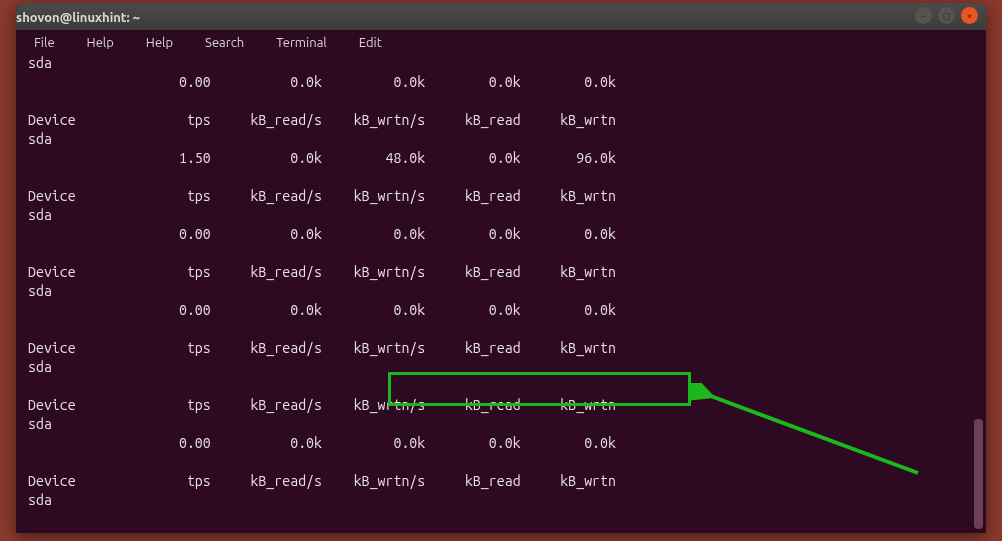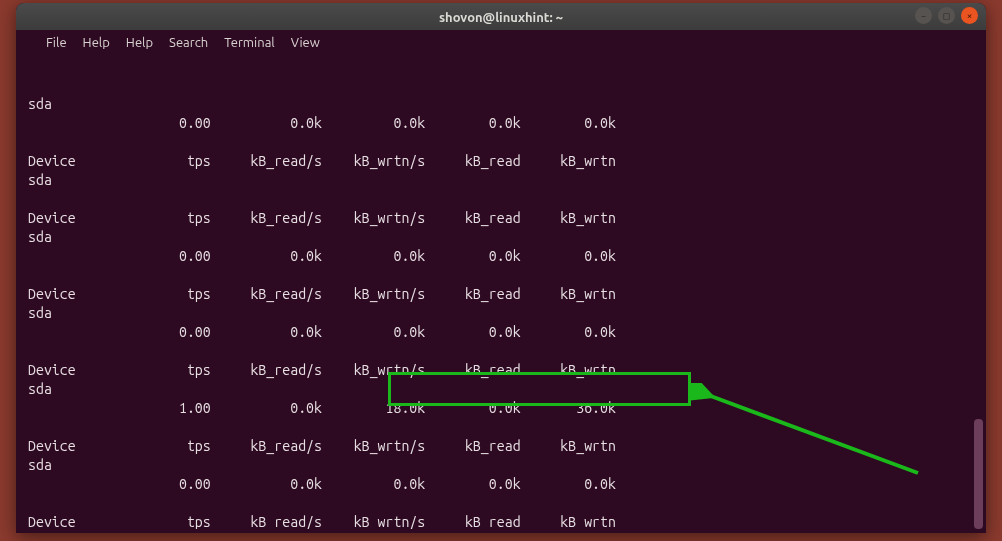--- a/index.html
+++ b/index.html
@@ -1,25 +1,25 @@
 <!DOCTYPE html>
 <html><head>
 <meta charset="utf-8">
 <style>
   html,body{margin:0;padding:0;background:#8b3a2e;}
   body{width:1002px;height:541px;font-family:"Ubuntu Mono","DejaVu Sans Mono",monospace;font-size:14px;position:relative;}
   .window{position:absolute;left:16px;top:3px;width:970px;height:530px;background:#2d0922;border-radius:8px 8px 0 0;box-shadow:0 4px 18px rgba(0,0,0,.5);}
   .titlebar{height:27px;background:linear-gradient(#4a4a4a,#3c3c3c);border-radius:8px 8px 0 0;display:flex;align-items:center;position:relative;}
-  .titlebar .title{color:#dcdad5;font-family:Ubuntu,sans-serif;font-size:13px;font-weight:600;width:100%;text-align:center;}
+  .titlebar .title{color:#dcdad5;font-family:Ubuntu,sans-serif;font-size:13px;font-weight:600;width:100%;text-align:left;}
   .win-buttons{position:absolute;right:8px;top:4px;display:flex;gap:6px;}
   .win-btn{width:17px;height:17px;border-radius:50%;background:#575350;color:#2a2a2a;display:flex;align-items:center;justify-content:center;font-size:10px;line-height:1;}
   .win-btn.close{background:#e95420;color:#3a1306;}
-  .menubar{height:24px;background:#2d0922;display:flex;align-items:center;padding-left:22px;gap:0;font-family:Ubuntu,sans-serif;}
+  .menubar{height:24px;background:#2d0922;display:flex;align-items:center;padding-left:10px;gap:16px;font-family:Ubuntu,sans-serif;}
   .menubar span{color:#d9d3d0;font-size:13px;padding:2px 8px;}
-  .term{position:absolute;left:0;right:0;top:51px;bottom:4px;overflow:hidden;padding-left:12px;margin-top:41px;}
+  .term{position:absolute;left:0;right:0;top:51px;bottom:4px;overflow:hidden;padding-left:12px;}
   .line{white-space:pre;color:#e7dfe2;line-height:19px;height:19px;font-size:14.2px;}
   .highlight-box{position:absolute;border:3px solid #1ab81a;pointer-events:none;}
   .arrow-svg{position:absolute;pointer-events:none;}
   .scrollbar{position:absolute;right:3px;top:52px;bottom:4px;width:9px;}
   .scroll-thumb{position:absolute;left:0;right:0;bottom:0;height:110px;background:#a06a8a;border-radius:4px;opacity:.55;}
 </style>
 </head>
 <body>
 
 <div class="window">
@@ -36,41 +36,41 @@
           <span>×</span>
         </div>
     </div>
   </div>
   <div class="menubar">
     <span>File</span>
     <span>Help</span>
     <span>Help</span>
     <span>Search</span>
     <span>Terminal</span>
-    <span>View</span>
+    <span>Edit</span>
   </div>
 
   <div class="term" id="term">
       <div class="line">sda     </div>
       <div class="line">                   0.00          0.0k         0.0k        0.0k        0.0k</div>
       <div class="line"></div>
       <div class="line">Device              tps     kB_read/s    kB_wrtn/s     kB_read     kB_wrtn</div>
       <div class="line">sda     </div>
+      <div class="line">                   1.50          0.0k        48.0k        0.0k       96.0k</div>
       <div class="line"></div>
       <div class="line">Device              tps     kB_read/s    kB_wrtn/s     kB_read     kB_wrtn</div>
       <div class="line">sda     </div>
       <div class="line">                   0.00          0.0k         0.0k        0.0k        0.0k</div>
       <div class="line"></div>
       <div class="line">Device              tps     kB_read/s    kB_wrtn/s     kB_read     kB_wrtn</div>
       <div class="line">sda     </div>
       <div class="line">                   0.00          0.0k         0.0k        0.0k        0.0k</div>
       <div class="line"></div>
       <div class="line">Device              tps     kB_read/s    kB_wrtn/s     kB_read     kB_wrtn</div>
       <div class="line">sda     </div>
-      <div class="line">                   1.00          0.0k        18.0k        0.0k       36.0k</div>
       <div class="line"></div>
       <div class="line">Device              tps     kB_read/s    kB_wrtn/s     kB_read     kB_wrtn</div>
       <div class="line">sda     </div>
       <div class="line">                   0.00          0.0k         0.0k        0.0k        0.0k</div>
       <div class="line"></div>
       <div class="line">Device              tps     kB_read/s    kB_wrtn/s     kB_read     kB_wrtn</div>
       <div class="line">sda     </div>
     </div>
 
   <div class="scrollbar">

